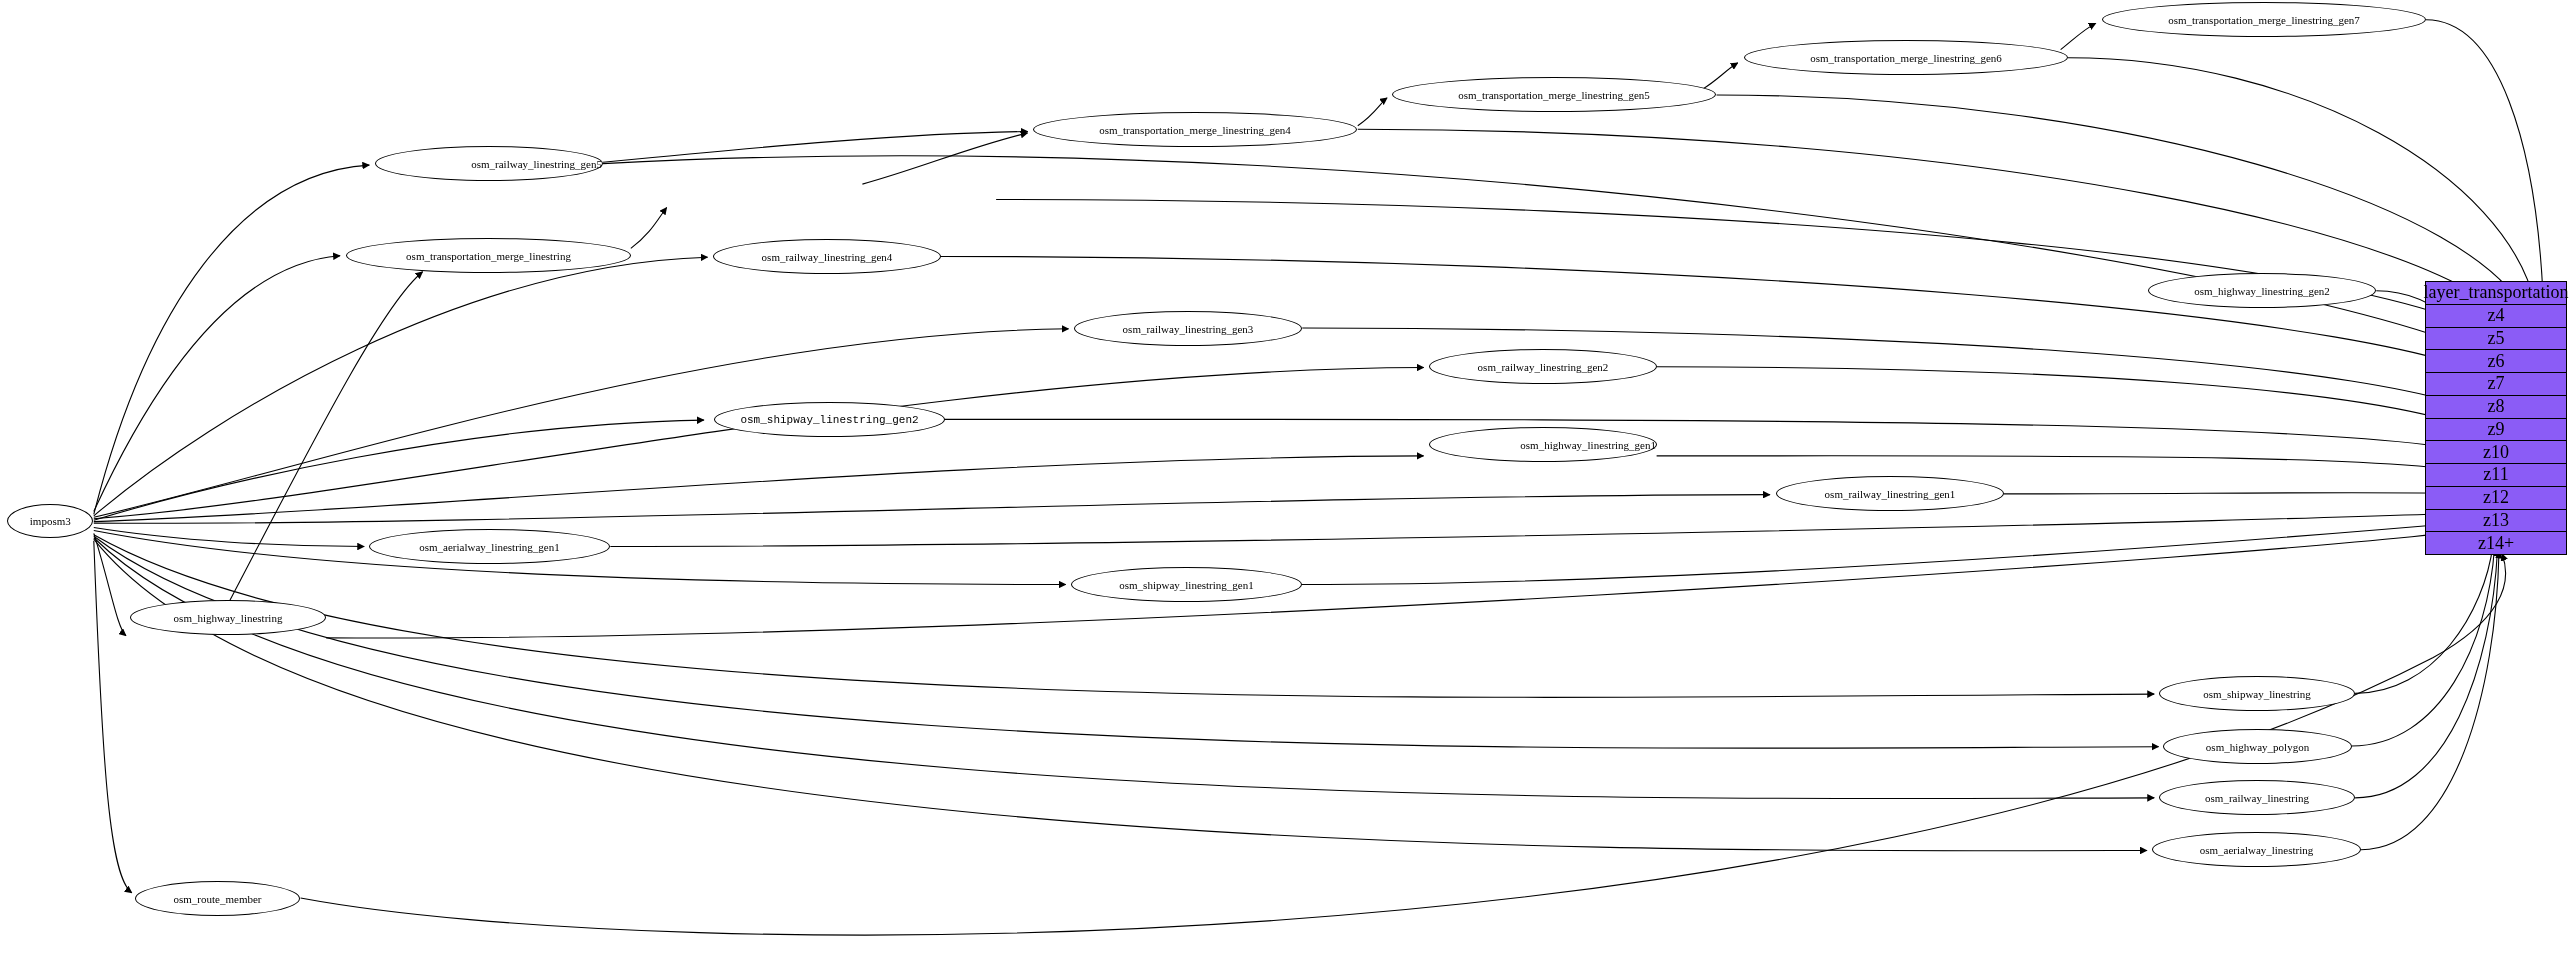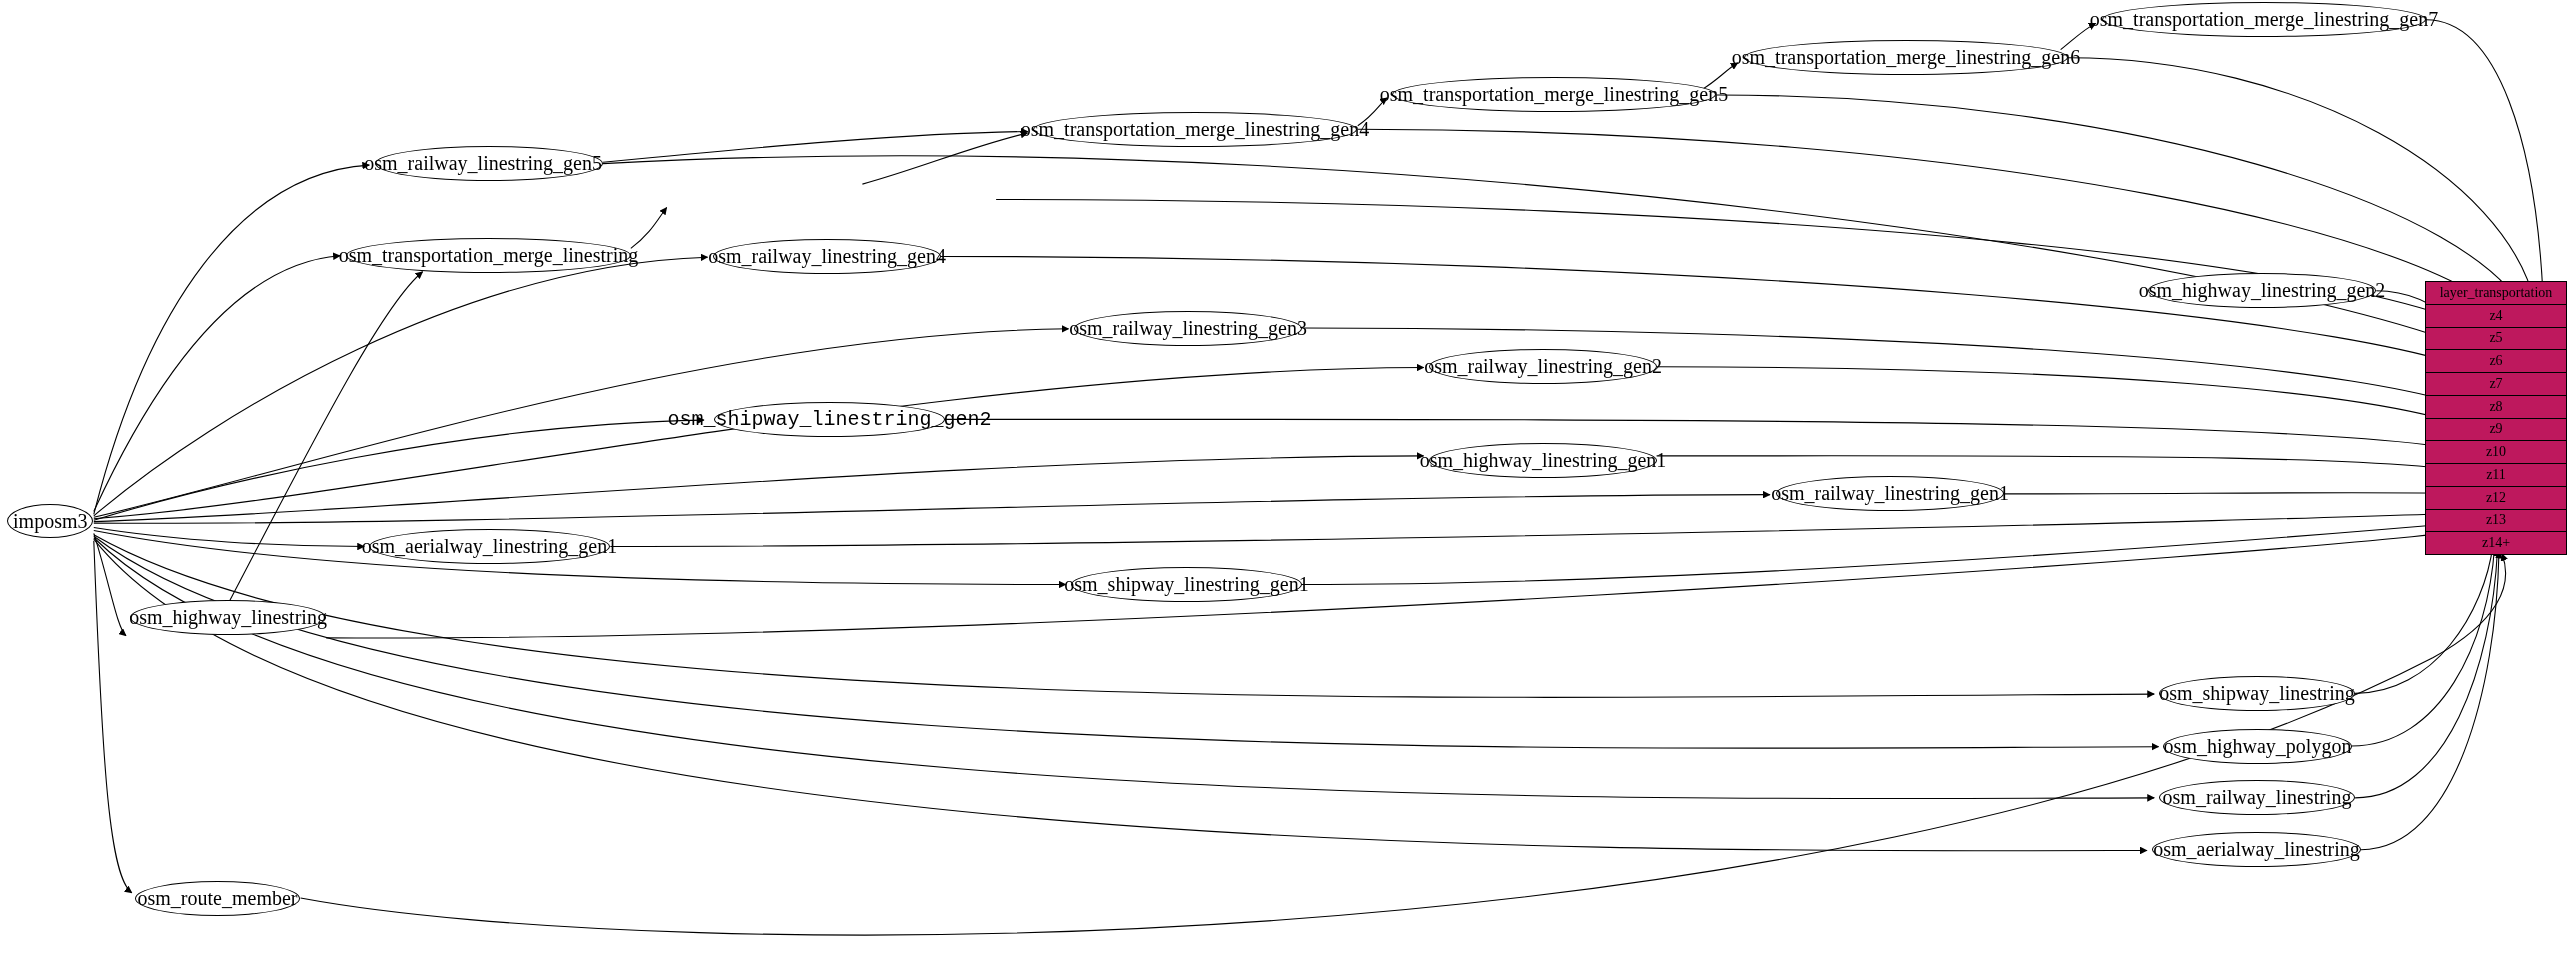--- a/index.html
+++ b/index.html
@@ -28,40 +28,40 @@
     align-items: center;
     justify-content: center;
     box-sizing: border-box;
     white-space: nowrap;
     color: #000000;
   }
   .node.ellipse {
     border: 1px solid #000000;
     border-radius: 50%;
     background: #ffffff;
-    font-size: 20px;
+    font-size: 11px;
   }
   .table-node {
     position: absolute;
     box-sizing: border-box;
     border: 1px solid #000000;
     background: #ffb6c1;
     display: flex;
     flex-direction: column;
   }
   .table-node .trow {
     box-sizing: border-box;
     flex: 1 1 auto;
     display: flex;
     align-items: center;
     justify-content: center;
-    font-size: 14px;
+    font-size: 18px;
     color: #000000;
     border-bottom: 0.9px solid #000000;
-    background: #be185d;
+    background: #8b5cf6;
     white-space: nowrap;
     font-family: Liberation Serif, serif;
   }
   .table-node .trow:last-child {
     border-bottom: none;
   }
 </style>
 </head>
 <body>
 
@@ -154,21 +154,21 @@
     </div>
   <div class="node ellipse" style="left:1074px; top:311px; width:228px; height:35px;">
       <span>osm_railway_linestring_gen3</span>
     </div>
   <div class="node ellipse" style="left:1429px; top:349px; width:228px; height:35px;">
       <span>osm_railway_linestring_gen2</span>
     </div>
   <div class="node ellipse" style="left:714px; top:402px; width:231px; height:35px;font-family:Liberation Mono, monospace;">
       <span>osm_shipway_linestring_gen2</span>
     </div>
-  <div class="node ellipse" style="left:1429px; top:443px; width:228px; height:35px;">
+  <div class="node ellipse" style="left:1429px; top:427px; width:228px; height:35px;justify-content:flex-end;">
       <span>osm_highway_linestring_gen1</span>
     </div>
   <div class="node ellipse" style="left:1776px; top:476px; width:228px; height:35px;">
       <span>osm_railway_linestring_gen1</span>
     </div>
   <div class="node ellipse" style="left:369px; top:529px; width:241px; height:35px;">
       <span>osm_aerialway_linestring_gen1</span>
     </div>
   <div class="node ellipse" style="left:1071px; top:567px; width:231px; height:35px;">
       <span>osm_shipway_linestring_gen1</span>

